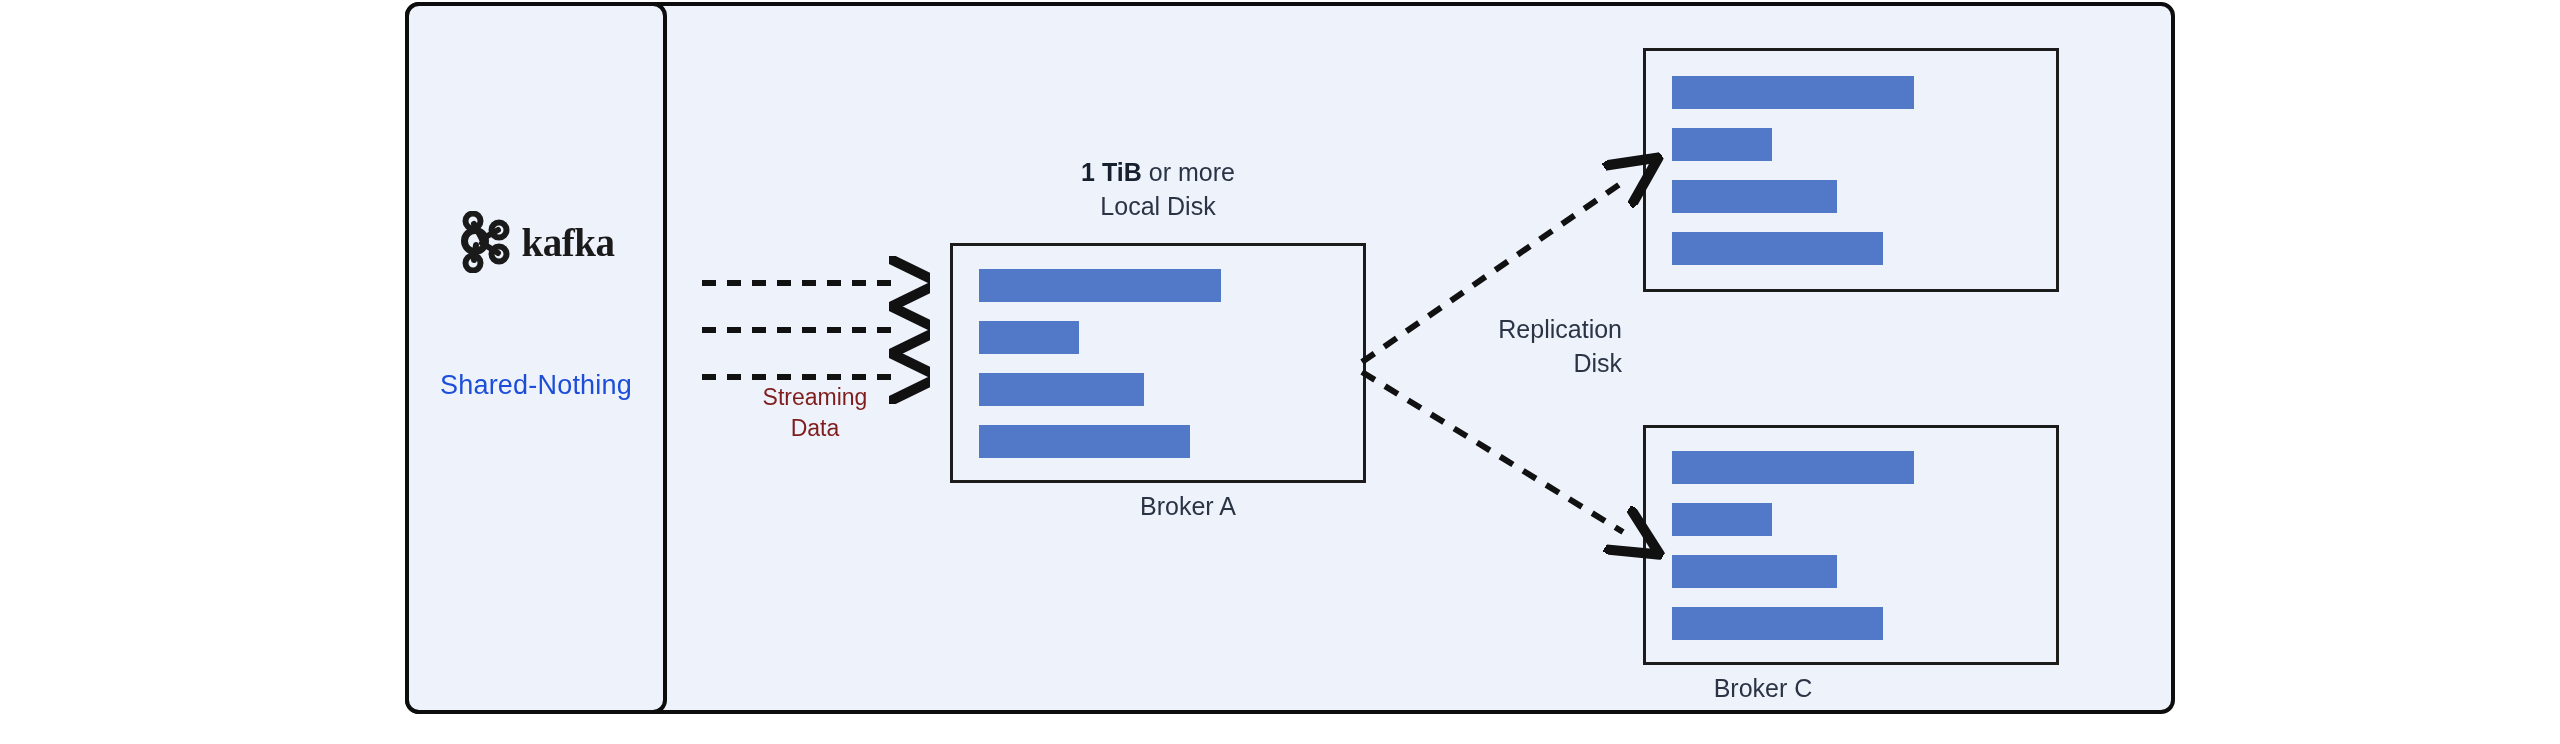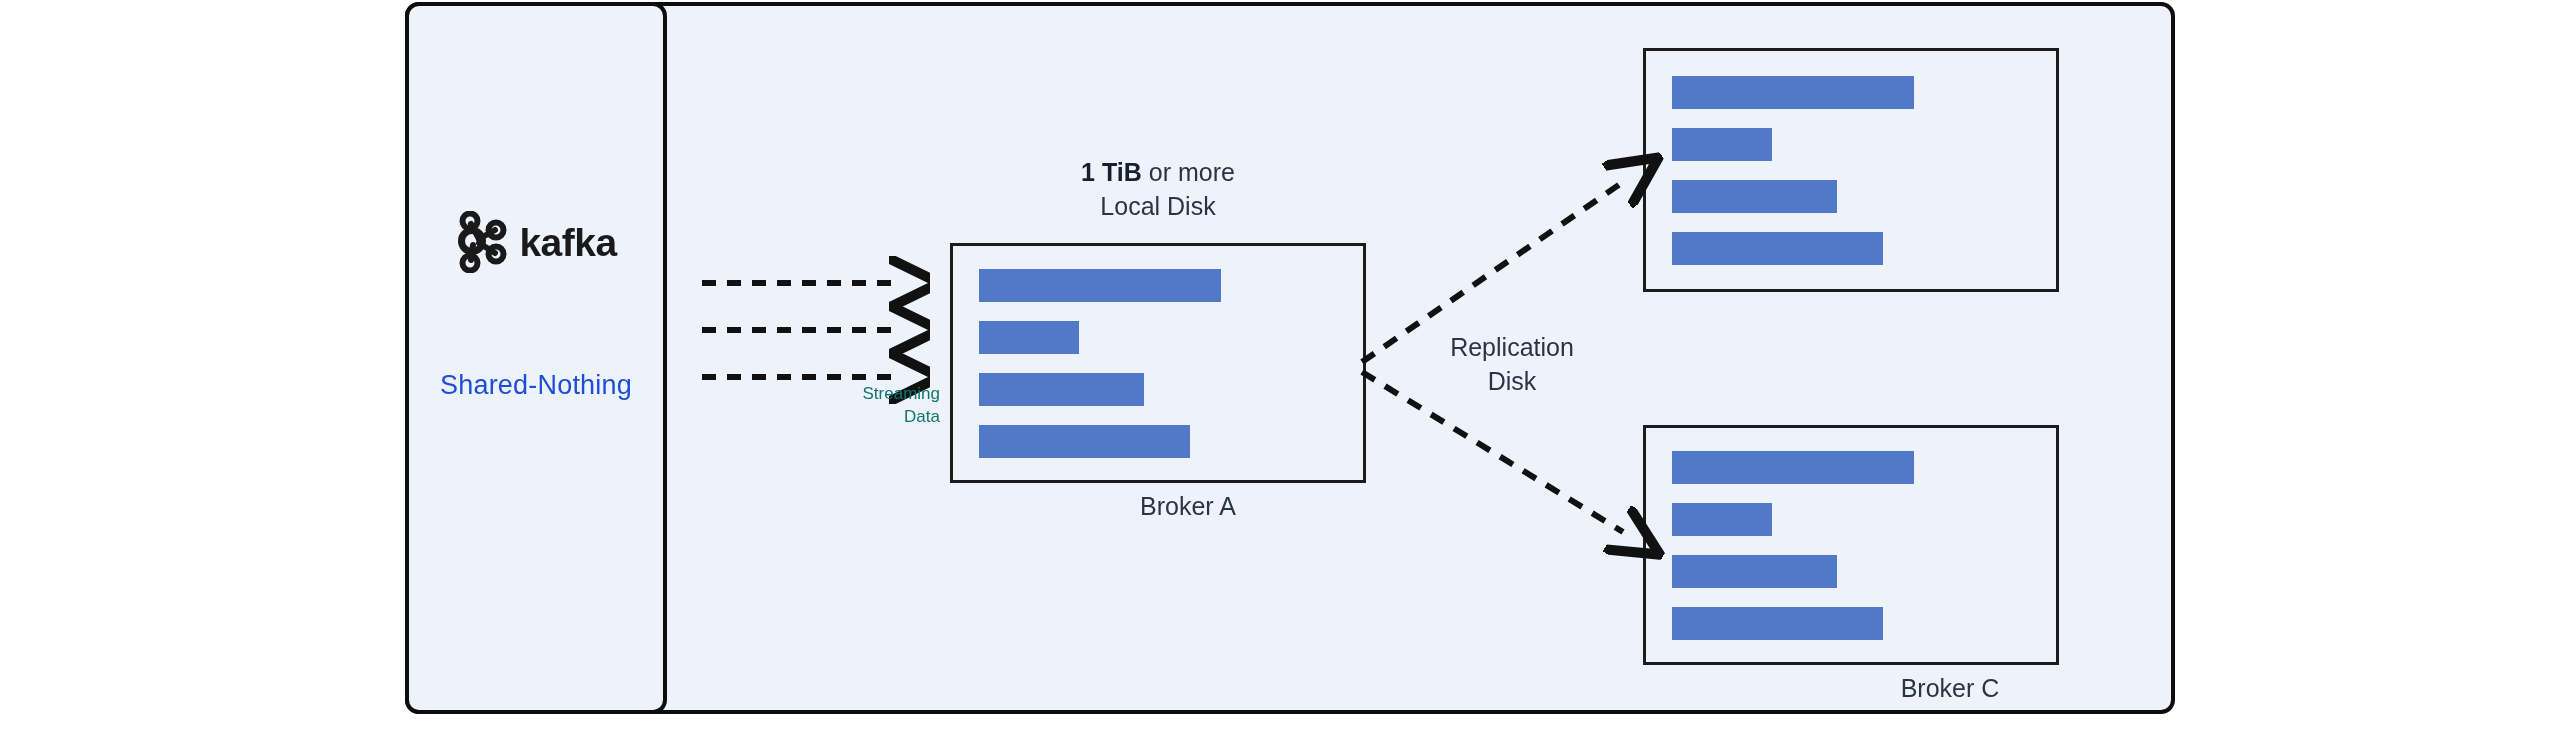--- a/index.html
+++ b/index.html
@@ -55,21 +55,21 @@
     top: 205px;
     left: 0;
     width: 100%;
     display: flex;
     align-items: center;
     justify-content: center;
     gap: 10px;
   }
   .kafka-mark { display: block; }
   .kafka-word {
-    font-family: Liberation Sans, sans-serif;
+    font-family: Liberation Serif, serif;
     font-size: 39px;
     font-weight: 700;
     letter-spacing: -0.5px;
     color: #1a1a1a;
     line-height: 1;
   }
 
   .shared-nothing-label {
     position: absolute;
     top: 364px;
@@ -111,21 +111,21 @@
   .broker-label {
     position: absolute;
     left: 0;
     width: 416px;
     text-align: center;
     font-size: 25px;
     color: #2b3445;
   }
   .label-a { left: 980px;  top: 492px; }
   .label-b { left: 1643px; top: 301px; }
-  .label-c { left: 1742px; top: 674px; }
+  .label-c { left: 1555px; top: 674px; }
 
   
   .disk-caption {
     position: absolute;
     left: 950px;
     top: 155px;
     width: 416px;
     text-align: center;
     font-size: 25px;
     color: #2b3445;
@@ -142,41 +142,41 @@
     left: 700px;
     top: 255px;
     width: 230px;
     height: 230px;
   }
   .streaming-caption {
     position: absolute;
     left: 690px;
     top: 382px;
     width: 250px;
-    text-align: right;
-    font-size: 17px;
-    color: #0f766e;
+    text-align: center;
+    font-size: 23px;
+    color: #7f1d1d;
     line-height: 1.36;
   }
 
   
   .replication-svg {
     position: absolute;
     left: 1340px;
     top: 140px;
     width: 380px;
     height: 420px;
     pointer-events: none;
   }
   .replication-caption {
     position: absolute;
     left: 1402px;
-    top: 330px;
+    top: 312px;
     width: 220px;
-    text-align: center;
+    text-align: right;
     font-size: 25px;
     color: #2b3445;
     line-height: 1.36;
   }
 </style>
 </head>
 <body>
 
 <div id="stage">
 

